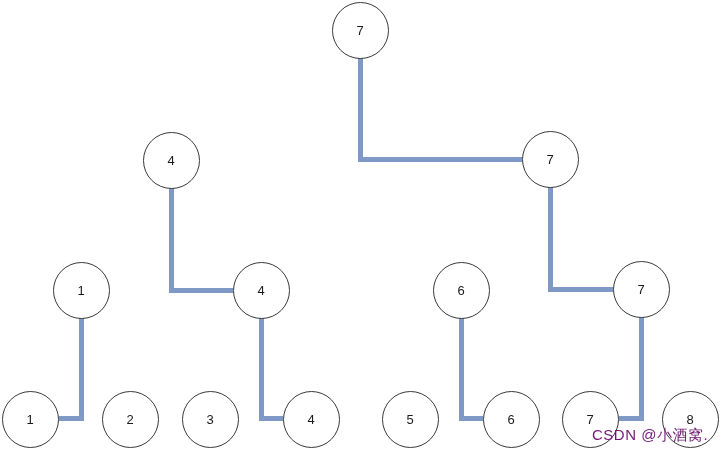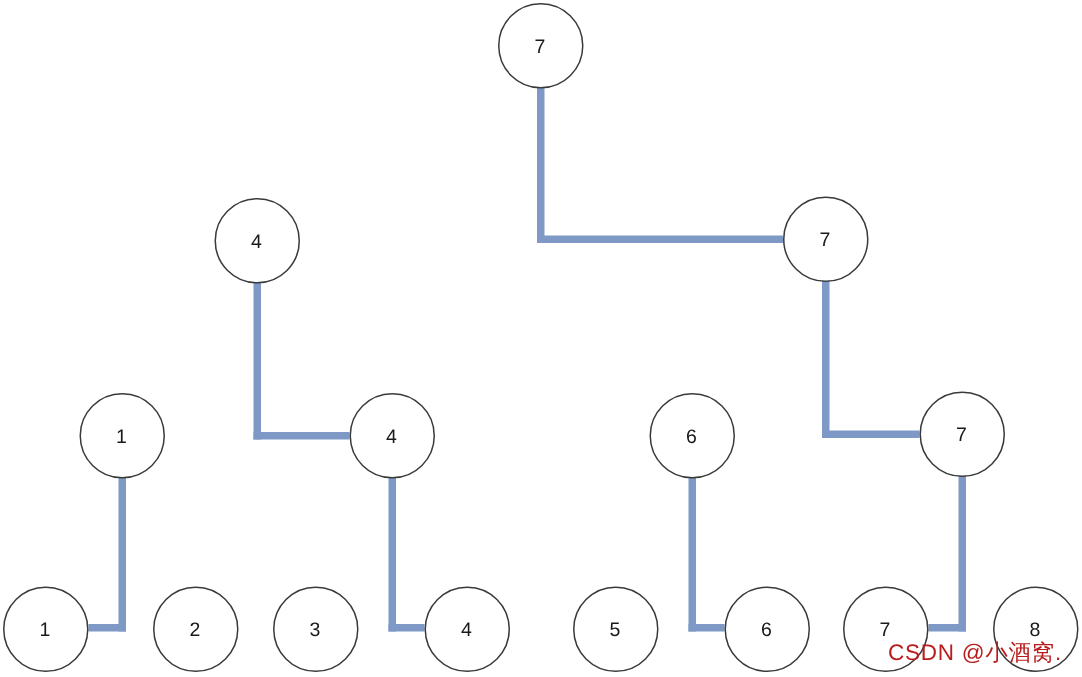--- a/index.html
+++ b/index.html
@@ -39,21 +39,21 @@
     font-size: 15px;
     letter-spacing: 0.5px;
     white-space: nowrap;
     pointer-events: none;
   }
 </style>
 </head>
 <body>
 
 <div id="canvas" style="background: rgb(255, 255, 255);">
-  <div id="watermark" style="color: #b91c1c;">CSDN @小酒窝.</div>
+  <div id="watermark" style="color: #701a75;">CSDN @小酒窝.</div>
 <div class="edge-seg" style="left: 357.5px; top: 56px; width: 5px; height: 105.5px; background: rgb(126, 153, 197);"></div>
     <div class="edge-seg" style="left: 357.5px; top: 156.5px; width: 164px; height: 5px; background: rgb(126, 153, 197);"></div>
     <div class="edge-seg" style="left: 168.5px; top: 187px; width: 5px; height: 105.5px; background: rgb(126, 153, 197);"></div>
     <div class="edge-seg" style="left: 168.5px; top: 287.5px; width: 64px; height: 5px; background: rgb(126, 153, 197);"></div>
     <div class="edge-seg" style="left: 547.5px; top: 186px; width: 5px; height: 105.5px; background: rgb(126, 153, 197);"></div>
     <div class="edge-seg" style="left: 547.5px; top: 286.5px; width: 65px; height: 5px; background: rgb(126, 153, 197);"></div>
     <div class="edge-seg" style="left: 78.5px; top: 317px; width: 5px; height: 103.5px; background: rgb(126, 153, 197);"></div>
     <div class="edge-seg" style="left: 58.5px; top: 415.5px; width: 25px; height: 5px; background: rgb(126, 153, 197);"></div>
     <div class="edge-seg" style="left: 258.5px; top: 317px; width: 5px; height: 103.5px; background: rgb(126, 153, 197);"></div>
     <div class="edge-seg" style="left: 258.5px; top: 415.5px; width: 24px; height: 5px; background: rgb(126, 153, 197);"></div>

